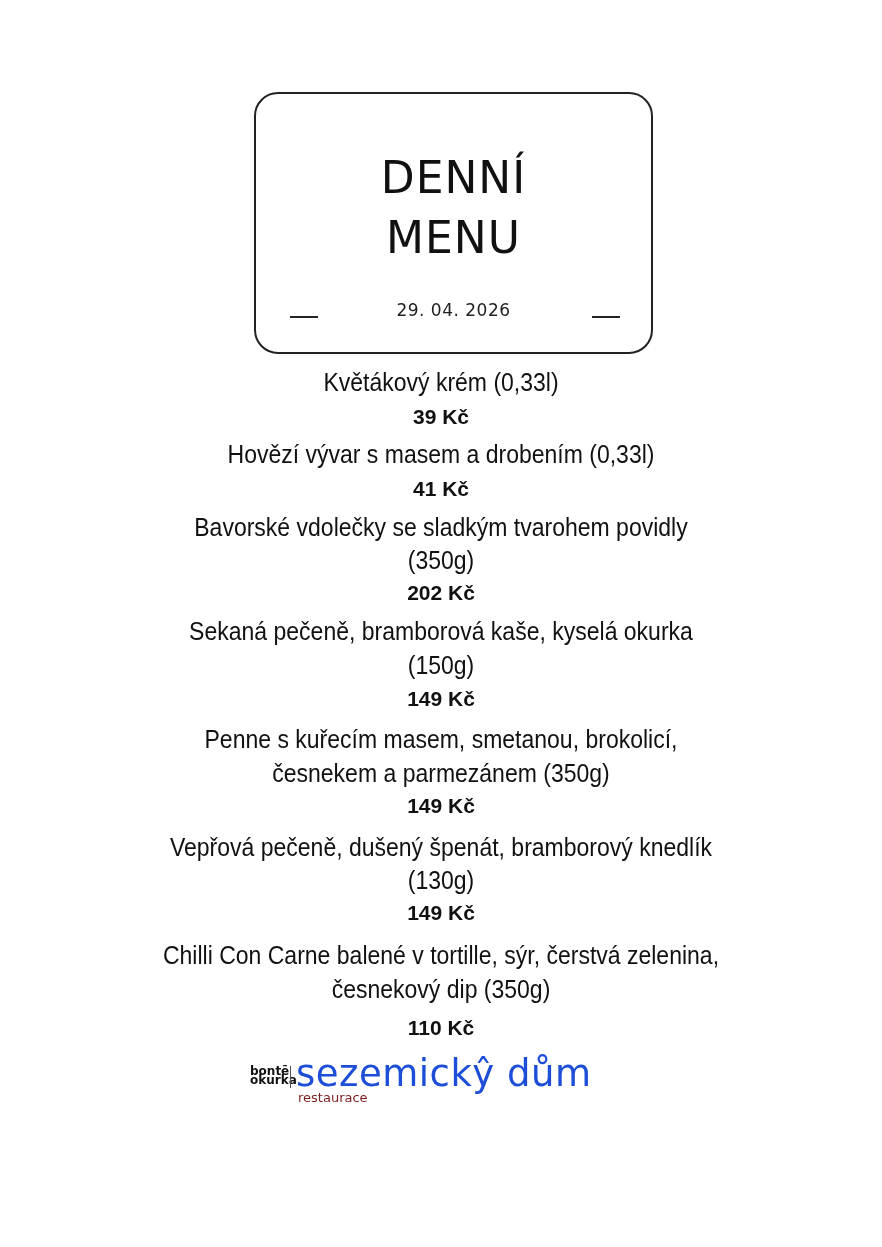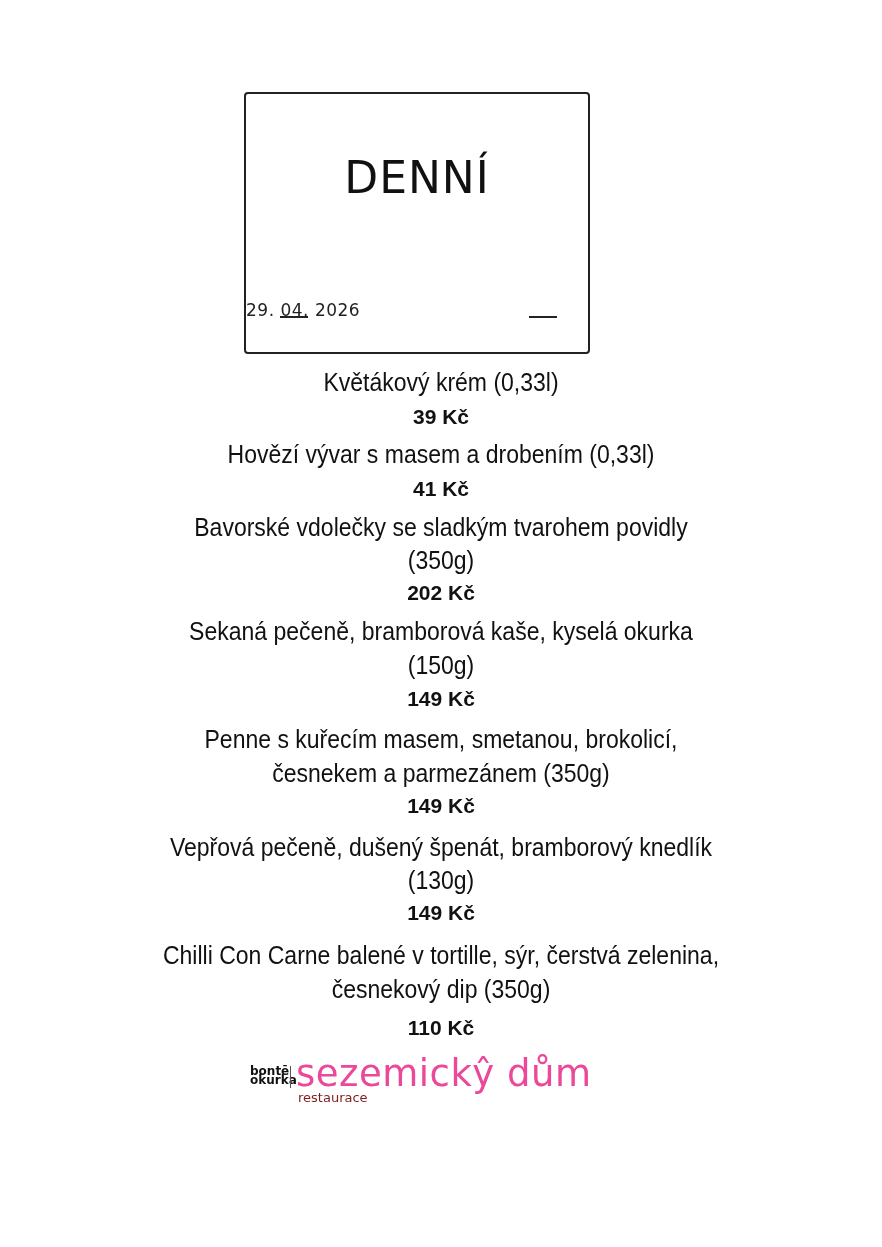--- a/index.html
+++ b/index.html
@@ -1,29 +1,29 @@
 <!DOCTYPE html>
 <html><head>
   <meta charset="utf-8">
   <style>
     html, body { margin: 0; padding: 0; background: #ffffff; }
     body { width: 882px; height: 1247px; position: relative; overflow: hidden; color: #111; font-family: "DejaVu Sans", sans-serif; }
     .header-box {
-      position: absolute; left: 244px; top: 92px; width: 346px; height: 262px;
-      border: 2px solid #222; border-radius: 4px; box-sizing: border-box;
+      position: absolute; left: 254px; top: 92px; width: 399px; height: 262px;
+      border: 2px solid #222; border-radius: 24px; box-sizing: border-box;
     }
     .title-line {
       position: absolute; left: 0; right: 0; text-align: center;
       font-family: "DejaVu Sans", sans-serif; font-size: 44px; font-weight: normal;
       letter-spacing: 1px; color: #111;
     }
     .title-1 { top: 58px; }
     .title-2 { top: 118px; }
     .date {
-      position: absolute; left: 0; right: 0; top: 206px; text-align: left;
+      position: absolute; left: 0; right: 0; top: 206px; text-align: center;
       font-family: "DejaVu Sans", sans-serif; font-size: 17px; color: #222; letter-spacing: 0.5px;
     }
     .dash { position: absolute; top: 222px; width: 28px; height: 2px; background: #222; }
     .dash-l { left: 34px; }
     .dash-r { right: 31px; }
 
     .line {
       position: absolute; left: 0; width: 882px; text-align: center; white-space: nowrap;
       font-family: "Liberation Sans", sans-serif; font-size: 25px; color: #111;
       font-stretch: condensed; transform-origin: center;
@@ -32,32 +32,33 @@
     .price { font-weight: bold; font-size: 21px; }
 
     .logo { position: absolute; left: 250px; top: 1060px; width: 360px; height: 50px; }
     .logo-small {
       position: absolute; left: 0; top: 7px; font-family: "DejaVu Sans", sans-serif;
       font-size: 12px; line-height: 9px; font-weight: bold; color: #111; text-align: right; width: 36px;
     }
     .logo-bar { position: absolute; left: 40px; top: 6px; width: 1px; height: 22px; background: #555; }
     .logo-main {
       position: absolute; left: 46px; top: -8px; font-family: "DejaVu Sans", sans-serif;
-      font-size: 37px; font-weight: normal; color: #ec4899; letter-spacing: 0.5px; white-space: nowrap;
+      font-size: 37px; font-weight: normal; color: #1d4ed8; letter-spacing: 0.5px; white-space: nowrap;
     }
     .logo-sub {
       position: absolute; left: 48px; top: 30px; font-family: "DejaVu Sans", sans-serif;
       font-size: 13px; color: #7f1d1d; white-space: nowrap;
     }
   </style>
 </head>
 <body>
 
 <div class="header-box">
   <div class="title-line title-1">DENNÍ</div>
+  <div class="title-line title-2">MENU</div>
   <div class="dash dash-l"></div>
   <div class="date">29. 04. 2026</div>
   <div class="dash dash-r"></div>
 </div>
 
 <div class="line dish" style="top:368px">Květákový krém (0,33l)</div>
 <div class="line price" style="top:405px">39 Kč</div>
 
 <div class="line dish" style="top:440px">Hovězí vývar s masem a drobením (0,33l)</div>
 <div class="line price" style="top:477px">41 Kč</div>

